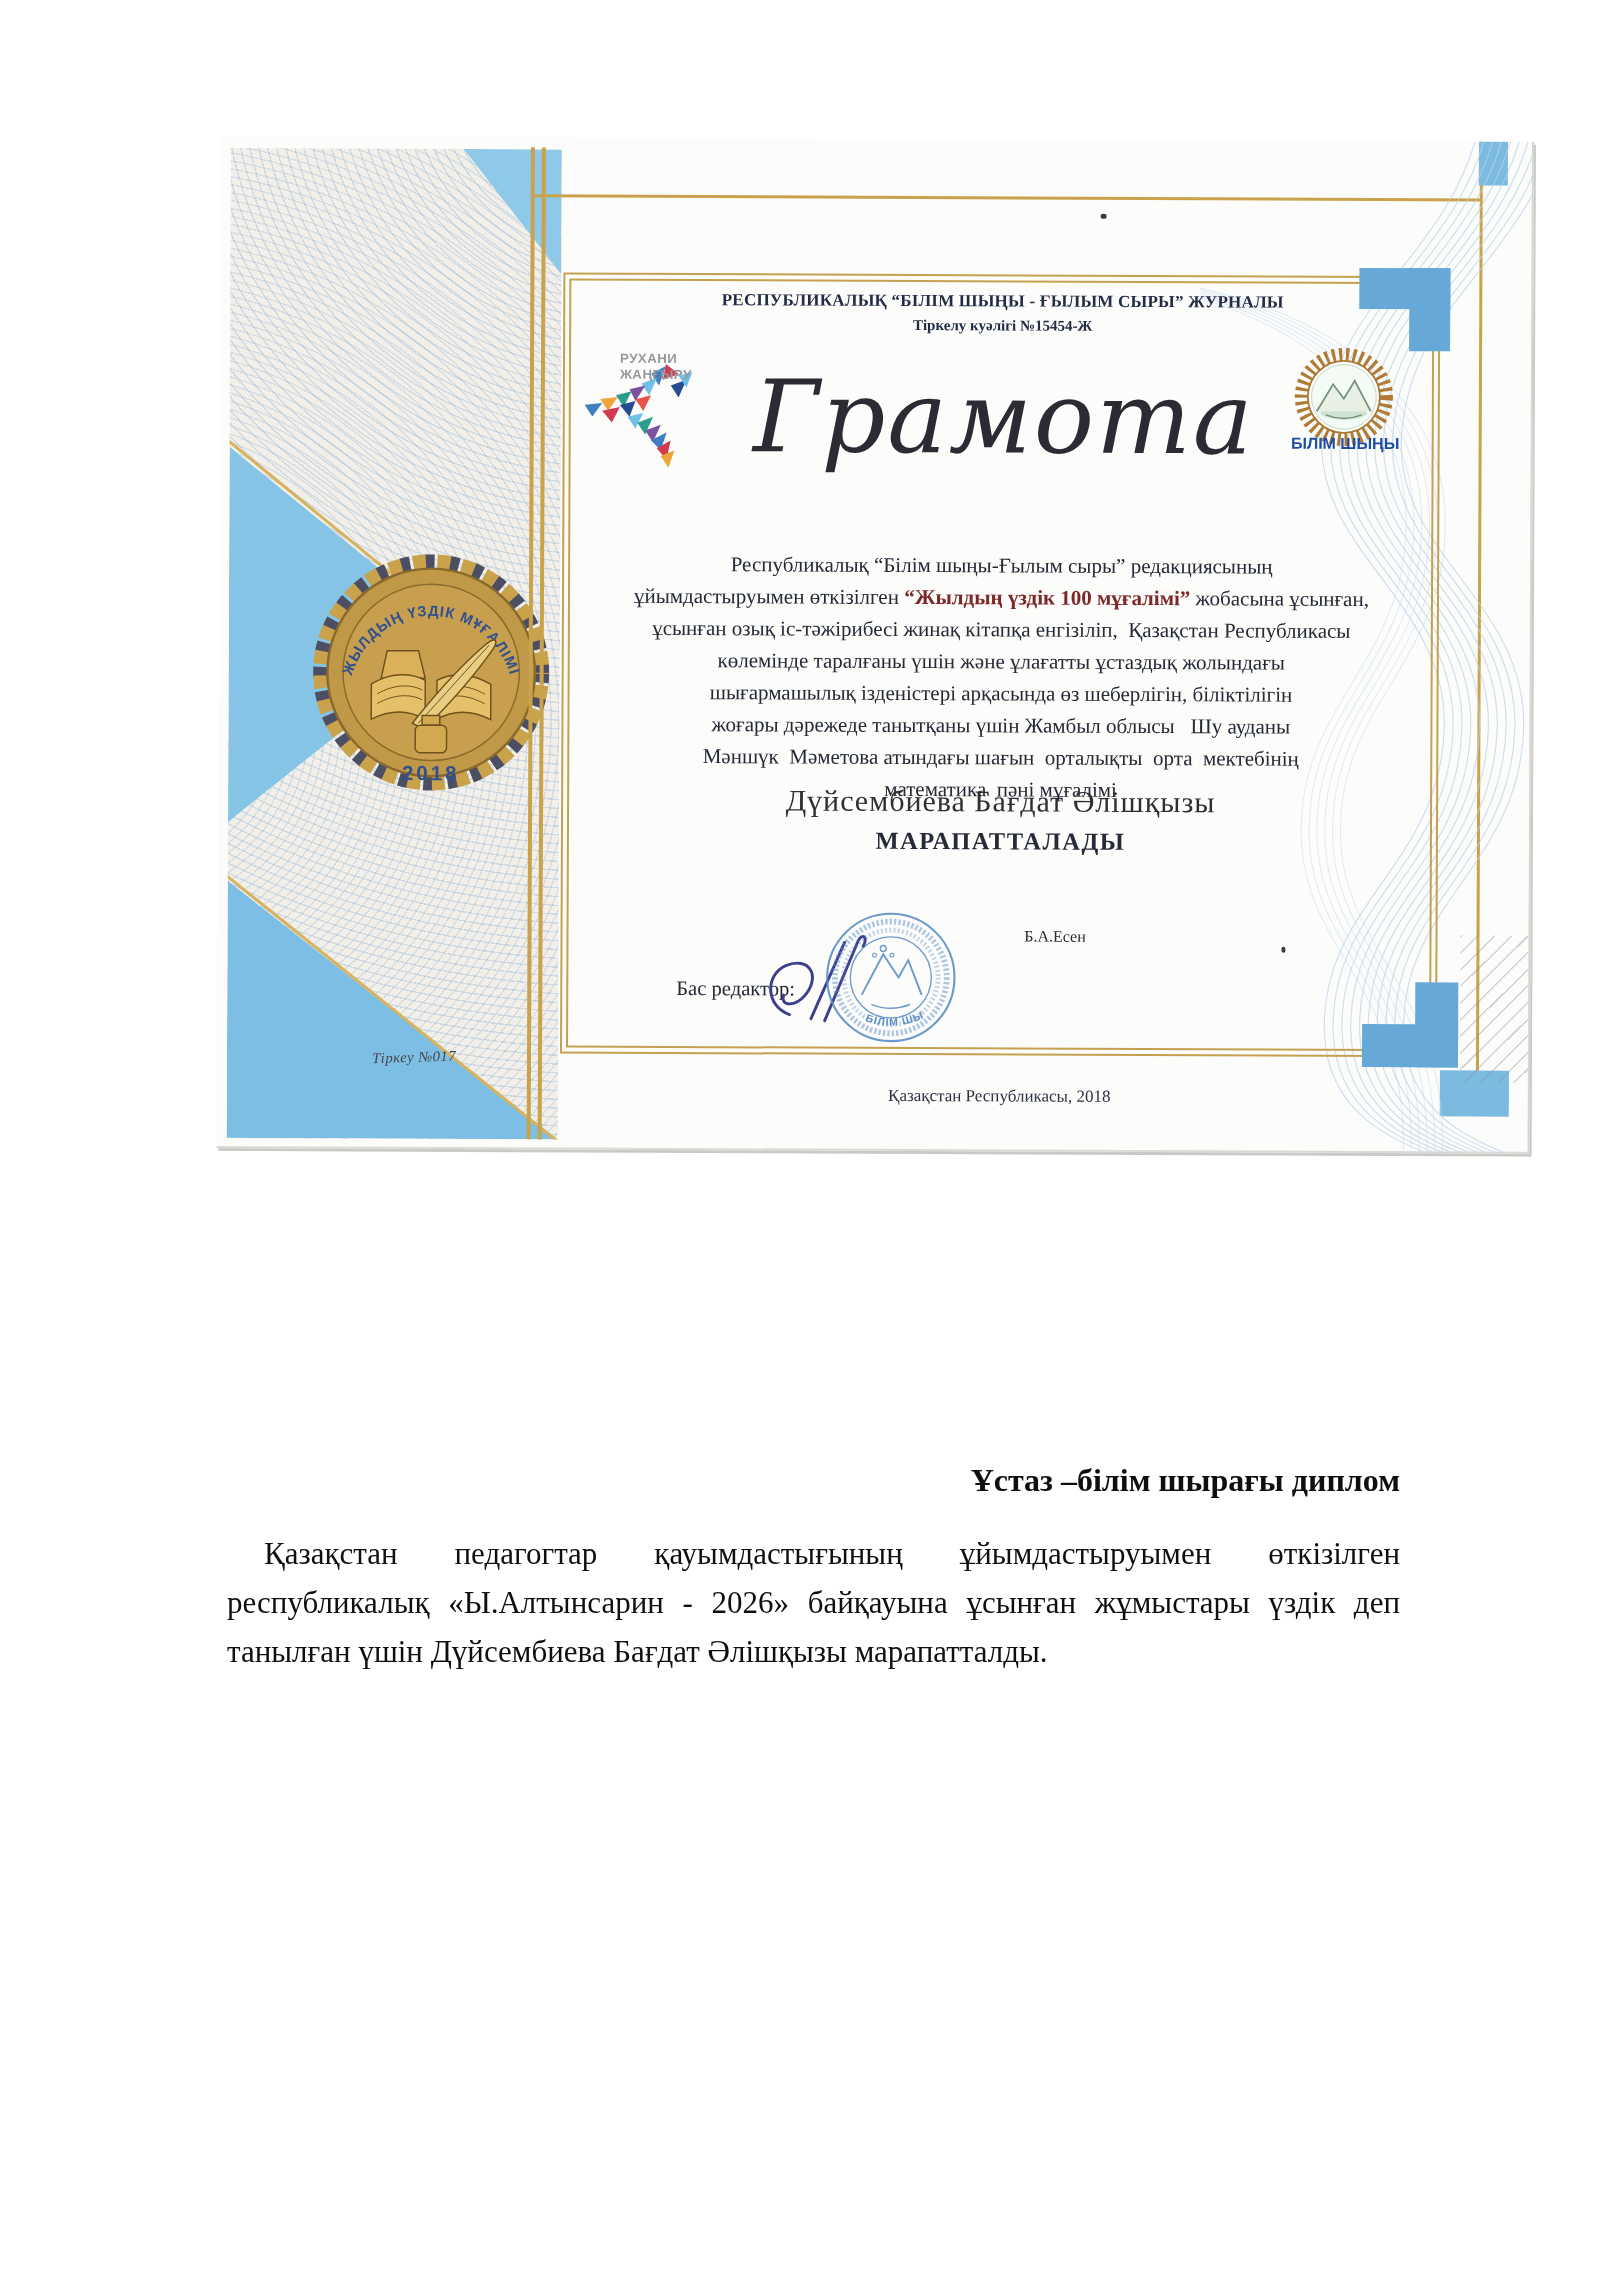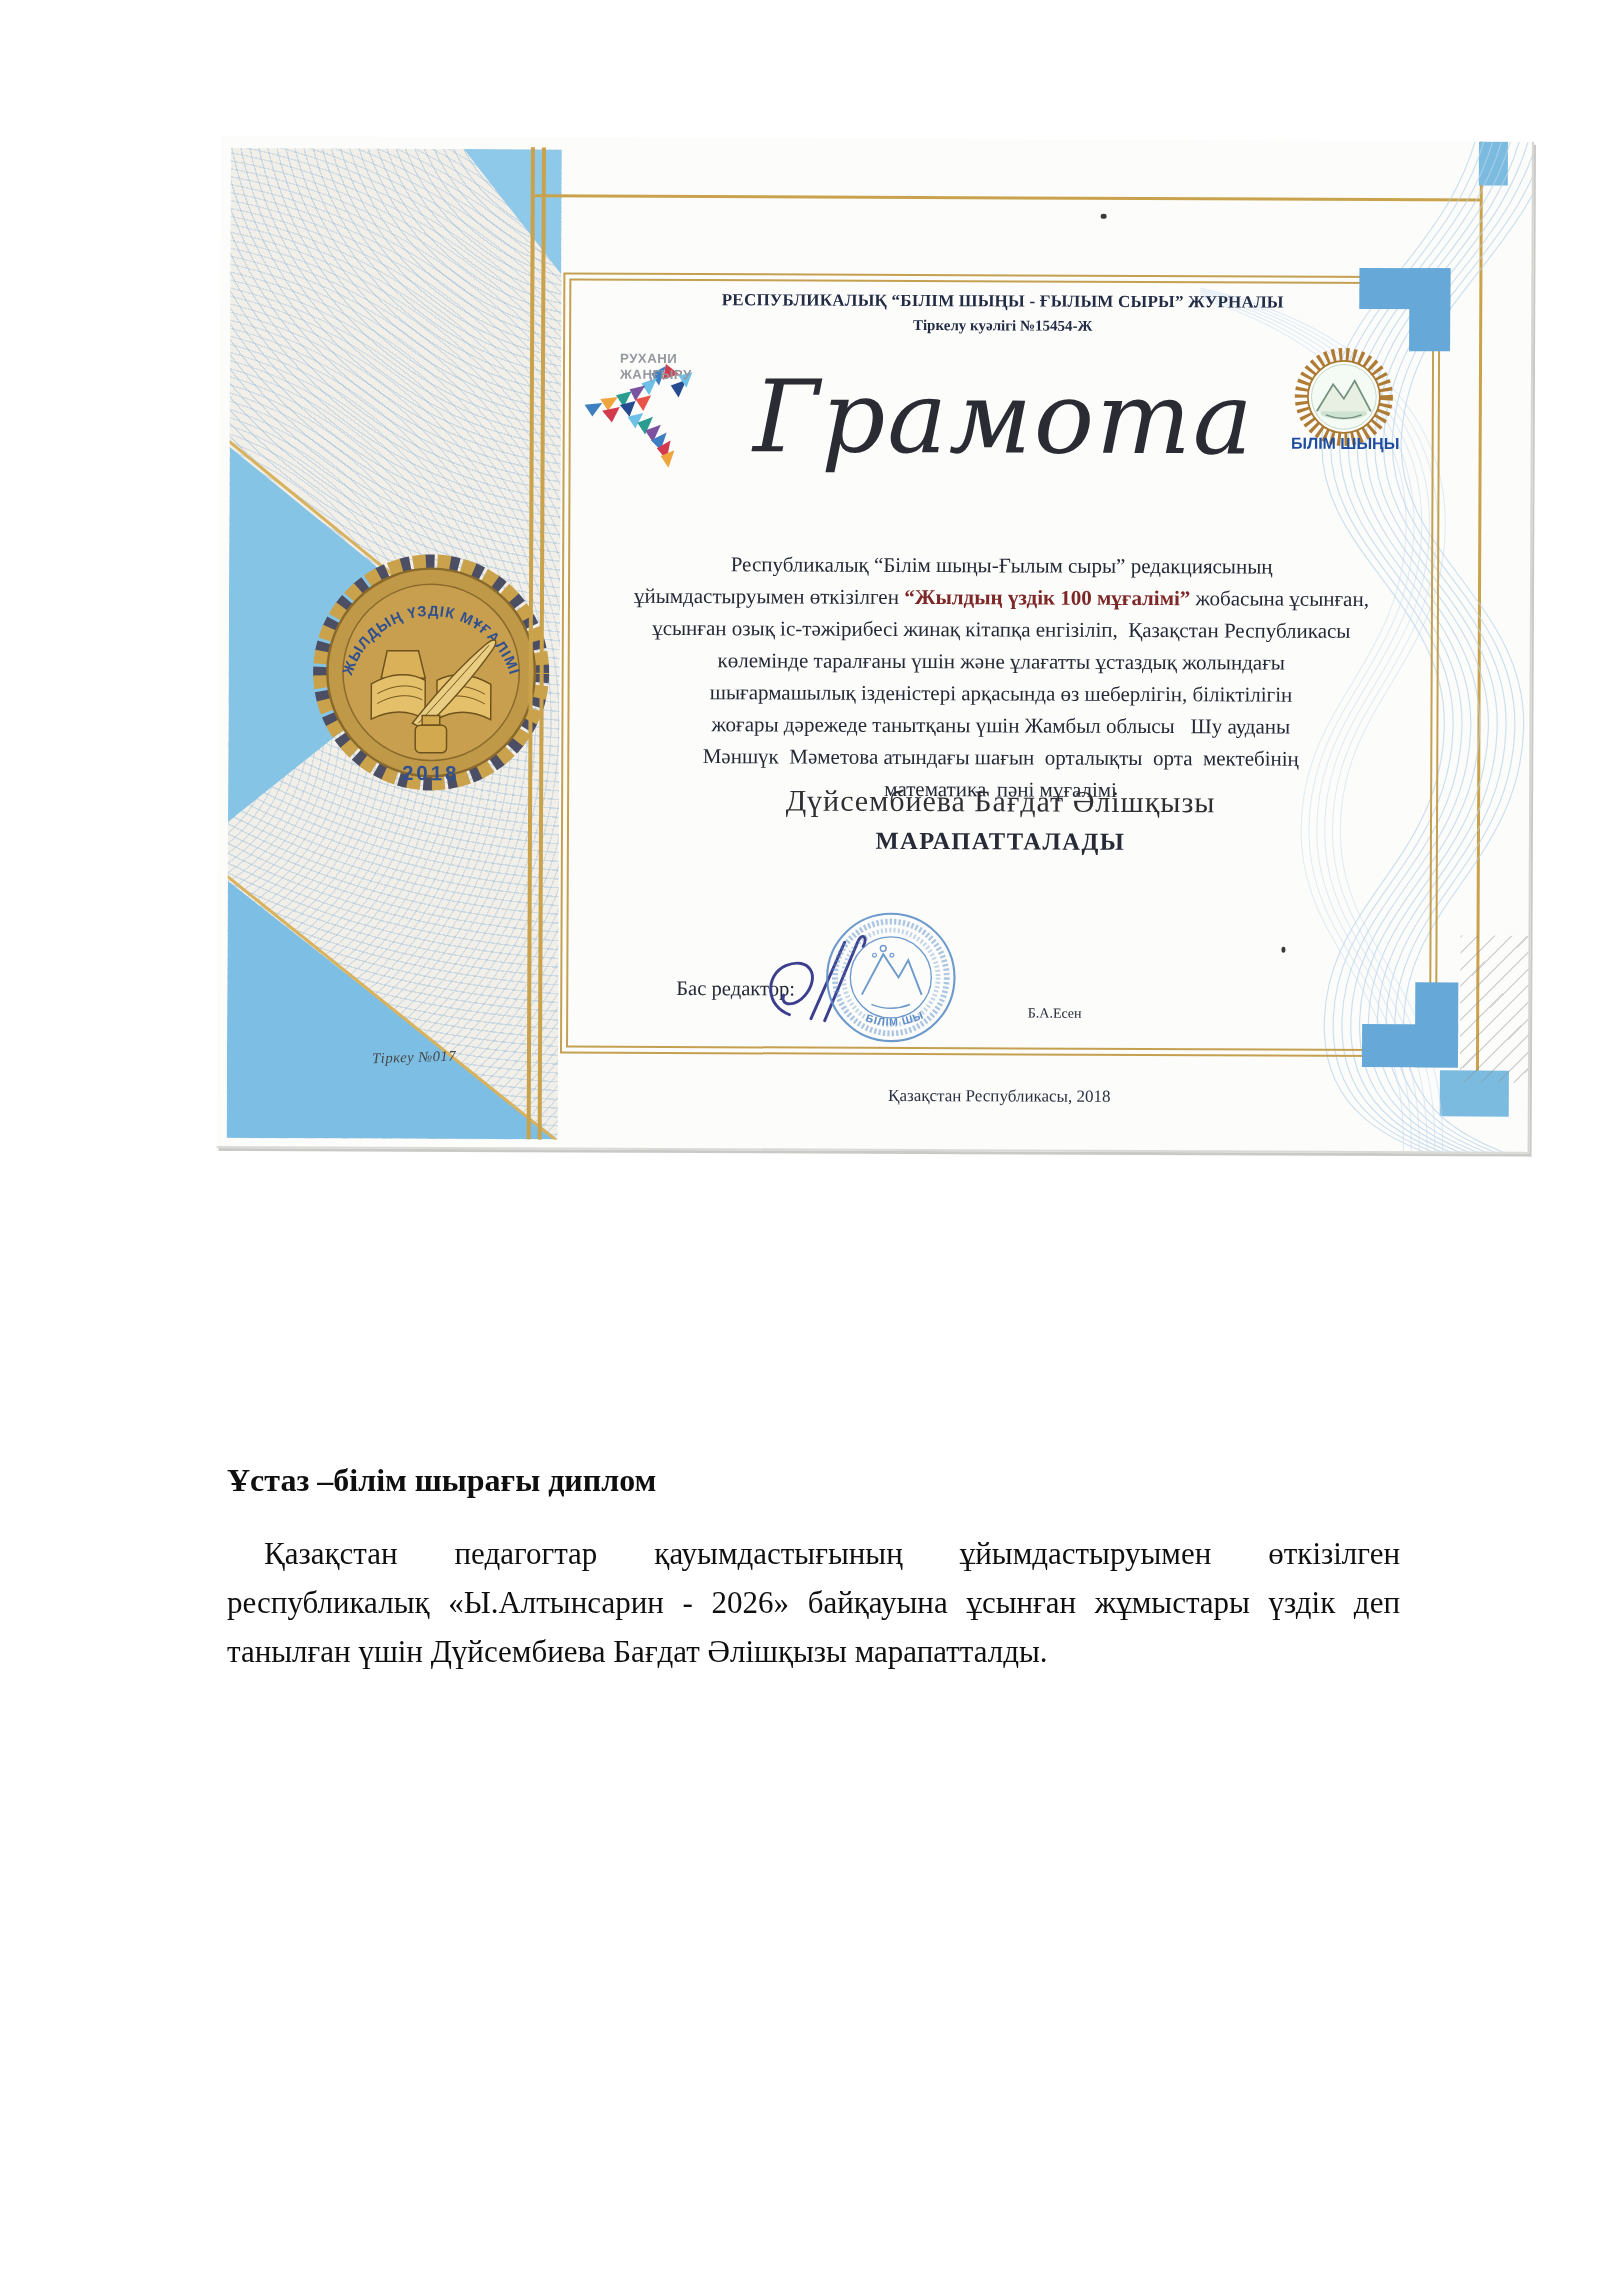--- a/index.html
+++ b/index.html
@@ -71,26 +71,26 @@
     font-family:"Liberation Sans", sans-serif; font-size:16px; font-weight:bold; color:#1e4da1; }
 
   .body-block { top:410px; font-size:21px; line-height:32px; color:#242936; }
   .body-block div { white-space:pre; }
   .em-maroon { color:#7d2726; font-weight:bold; }
 
   .recipient { top:645px; font-size:30px; color:#2e2e33; letter-spacing:1px; }
   .award-word { top:688px; font-size:24.5px; font-weight:bold; color:#272b38; letter-spacing:1.5px; }
 
   .editor-label { left:459px; top:839px; font-size:20.6px; color:#242936; }
-  .editor-name { left:774px; top:866px; width:127px; text-align:center; font-size:14px; color:#242936; }
+  .editor-name { left:774px; top:788px; width:127px; text-align:center; font-size:16px; color:#242936; }
 
   .cert-footer { top:947px; font-size:17px; color:#2c3142; }
 
   
-  .doc-heading { left:227px; top:1462px; width:1173px; text-align:left;
+  .doc-heading { left:227px; top:1462px; width:1173px; text-align:right;
     font-size:32px; font-weight:bold; color:#0f0f0f; }
   .doc-paragraph { left:227px; top:1529px; width:1173px;
     font-size:31px; line-height:49px; text-align:justify; text-indent:37px; color:#0f0f0f; }
 </style>
 </head>
 <body>
 
 <div id="certificate" class="abs">
 
   <div class="abs band">

